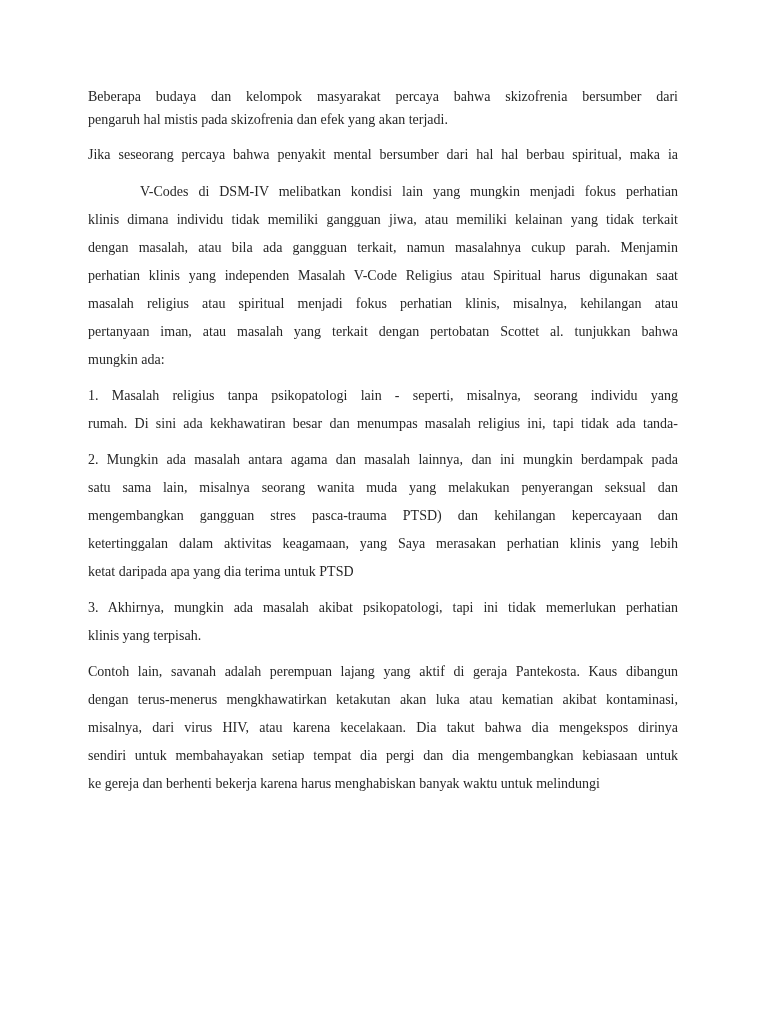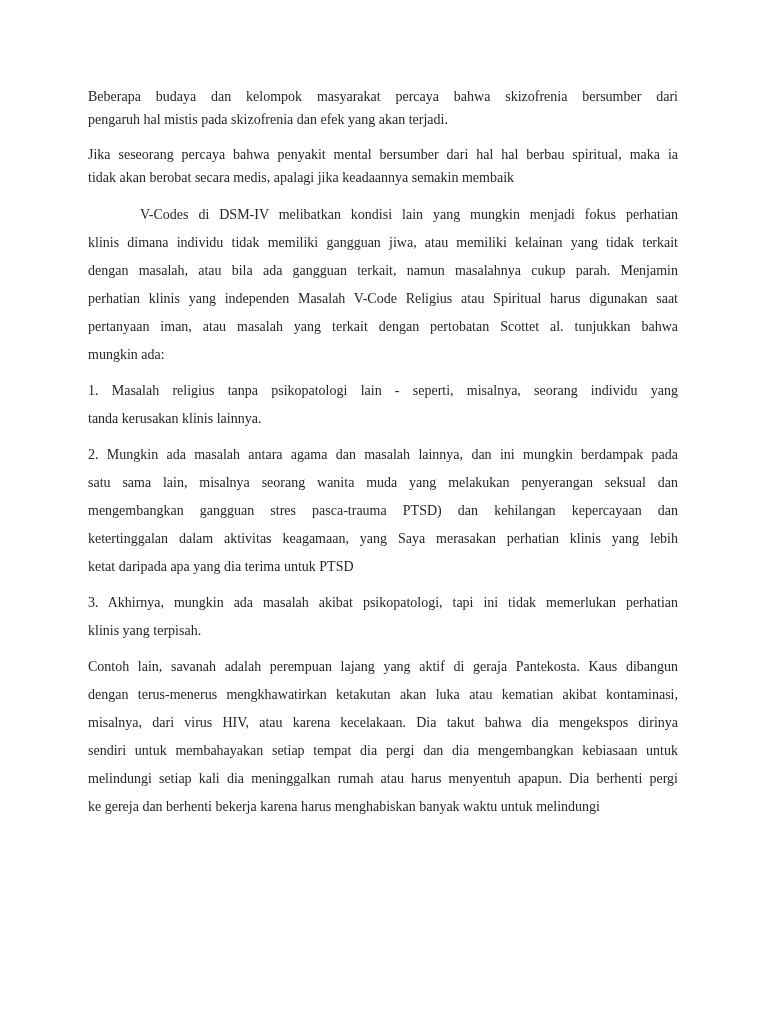--- a/index.html
+++ b/index.html
@@ -51,47 +51,46 @@
 <body>
 
 <div class="page">
   <div class="text-block" id="text-block">
       <div class="paragraph tight">
         <div class="line">Beberapa budaya dan kelompok masyarakat percaya bahwa skizofrenia bersumber dari</div>
         <div class="line last">pengaruh hal mistis pada skizofrenia dan efek yang akan terjadi.</div>
       </div>
       <div class="paragraph tight">
         <div class="line">Jika seseorang percaya bahwa penyakit mental bersumber dari hal hal berbau spiritual, maka ia</div>
-        <div class="line last">tidak akan berobat secara medis, apalagi jika keadaannya semakin membaik</div>
       </div>
       <div class="paragraph">
         <div class="line indent">V-Codes di DSM-IV melibatkan kondisi lain yang mungkin menjadi fokus perhatian</div>
         <div class="line">klinis dimana individu tidak memiliki gangguan jiwa, atau memiliki kelainan yang tidak terkait</div>
         <div class="line">dengan masalah, atau bila ada gangguan terkait, namun masalahnya cukup parah. Menjamin</div>
         <div class="line">perhatian klinis yang independen Masalah V-Code Religius atau Spiritual harus digunakan saat</div>
+        <div class="line">masalah religius atau spiritual menjadi fokus perhatian klinis, misalnya, kehilangan atau</div>
         <div class="line">pertanyaan iman, atau masalah yang terkait dengan pertobatan Scottet al. tunjukkan bahwa</div>
         <div class="line last">mungkin ada:</div>
       </div>
       <div class="paragraph">
         <div class="line">1. Masalah religius tanpa psikopatologi lain - seperti, misalnya, seorang individu yang</div>
-        <div class="line last">tanda kerusakan klinis lainnya.</div>
+        <div class="line">rumah. Di sini ada kekhawatiran besar dan menumpas masalah religius ini, tapi tidak ada tanda-</div>
       </div>
       <div class="paragraph">
         <div class="line">2. Mungkin ada masalah antara agama dan masalah lainnya, dan ini mungkin berdampak pada</div>
         <div class="line">satu sama lain, misalnya seorang wanita muda yang melakukan penyerangan seksual dan</div>
         <div class="line">mengembangkan gangguan stres pasca-trauma PTSD) dan kehilangan kepercayaan dan</div>
         <div class="line">ketertinggalan dalam aktivitas keagamaan, yang Saya merasakan perhatian klinis yang lebih</div>
         <div class="line last">ketat daripada apa yang dia terima untuk PTSD</div>
       </div>
       <div class="paragraph">
         <div class="line">3. Akhirnya, mungkin ada masalah akibat psikopatologi, tapi ini tidak memerlukan perhatian</div>
         <div class="line last">klinis yang terpisah.</div>
       </div>
       <div class="paragraph">
         <div class="line">Contoh lain, savanah adalah perempuan lajang yang aktif di geraja Pantekosta. Kaus dibangun</div>
         <div class="line">dengan terus-menerus mengkhawatirkan ketakutan akan luka atau kematian akibat kontaminasi,</div>
         <div class="line">misalnya, dari virus HIV, atau karena kecelakaan. Dia takut bahwa dia mengekspos dirinya</div>
         <div class="line">sendiri untuk membahayakan setiap tempat dia pergi dan dia mengembangkan kebiasaan untuk</div>
-        <div class="line">melindungi setiap kali dia meninggalkan rumah atau harus menyentuh apapun. Dia berhenti pergi</div>
         <div class="line last">ke gereja dan berhenti bekerja karena harus menghabiskan banyak waktu untuk melindungi</div>
       </div>
     </div>
 </div>
 
 </body></html>

